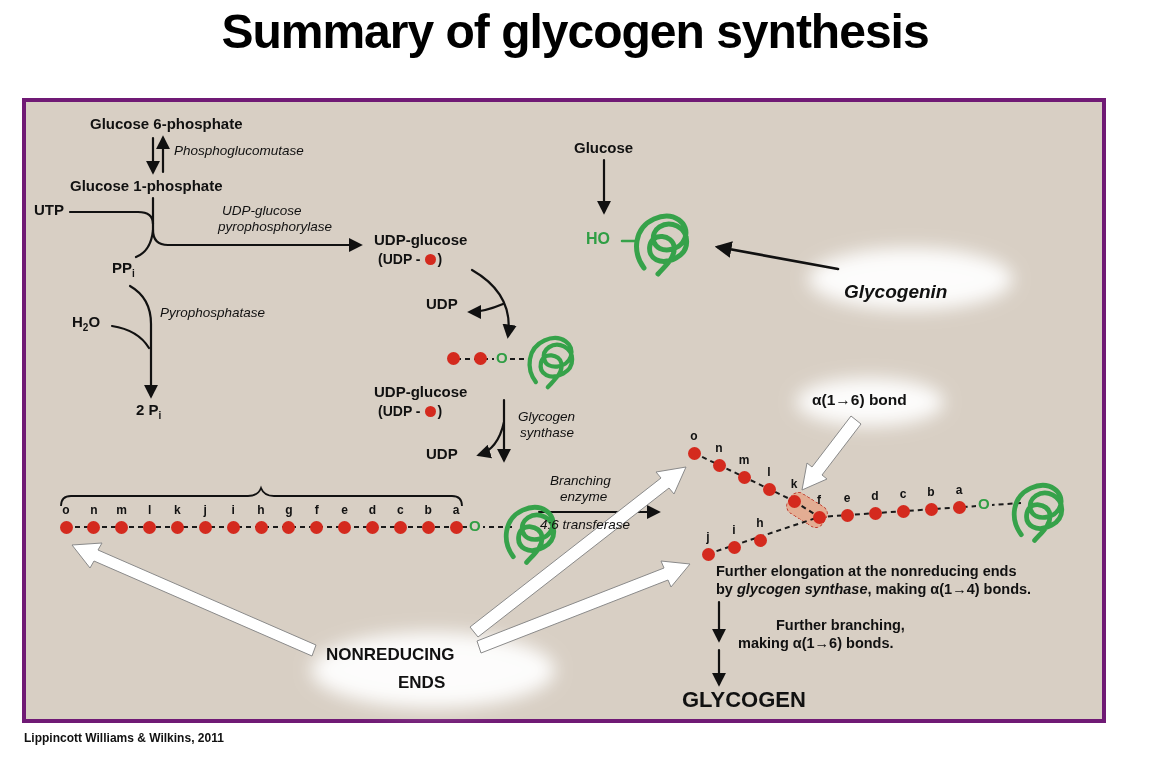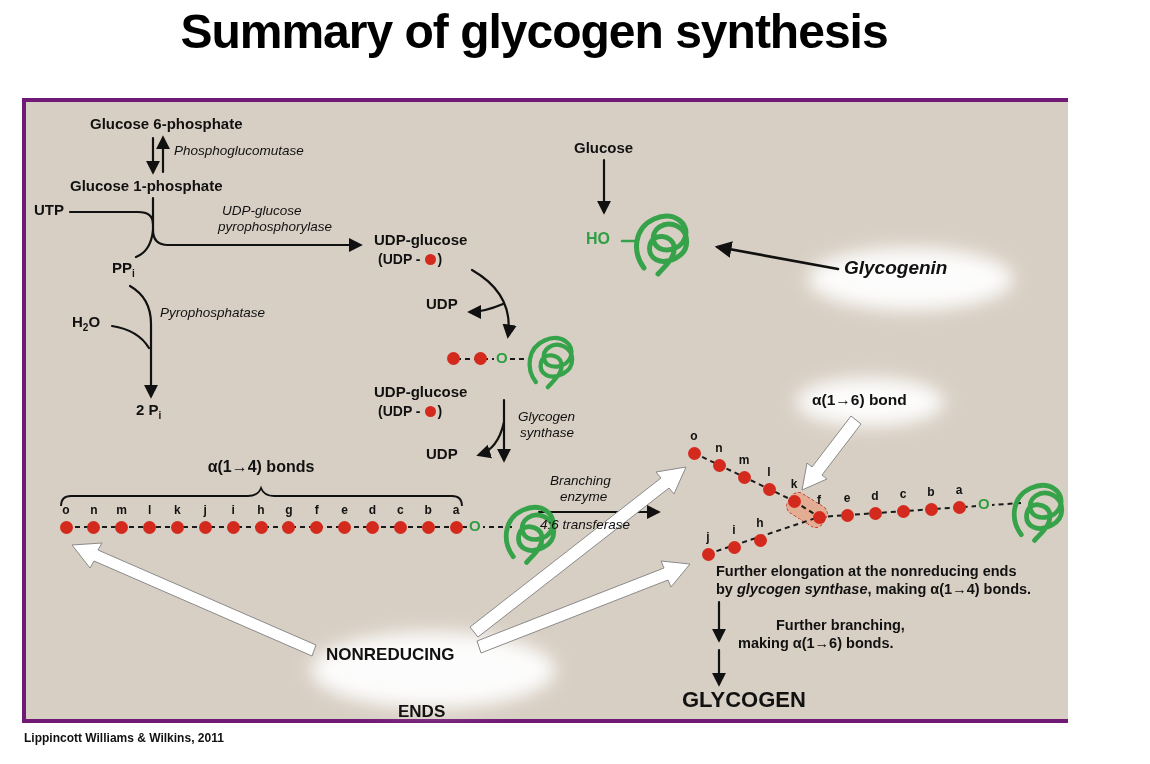--- a/index.html
+++ b/index.html
@@ -1,16 +1,16 @@
 <!DOCTYPE html>
 <html><head>
 <meta charset="utf-8">
 <style>
   html,body{margin:0;padding:0;background:#fff;}
-  #page{position:relative;width:1068px;height:764px;background:#fff;overflow:hidden;
+  #page{position:relative;width:1150px;height:764px;background:#fff;overflow:hidden;
         font-family:"Liberation Sans",sans-serif;color:#111;}
   #title{position:absolute;top:4px;left:0;width:100%;text-align:center;
          font-size:48px;font-weight:900;letter-spacing:-1px;color:#000;}
   #diagram{position:absolute;left:22px;top:98px;width:1084px;height:625px;
            background:#d8cfc4;border:4px solid #701a75;box-sizing:border-box;}
   #dsvg{position:absolute;left:0;top:0;}
   .lbl{position:absolute;font-weight:bold;font-size:15px;color:#111;white-space:nowrap;line-height:1.1;}
   .enz{position:absolute;font-style:italic;font-weight:normal;font-size:13.5px;color:#111;white-space:nowrap;line-height:1.1;}
   .green{color:#2f9e44;}
   .obg{background:#d8cfc4;padding:0 2px;}
@@ -125,47 +125,46 @@
     <div class="lbl" style="left:348px;top:130px;">UDP-glucose</div>
     <div class="lbl sm" style="left:352px;top:150px;"><span>(UDP - </span><span class="inline-dot"></span><span>)</span></div>
 
     <div class="lbl" style="left:86px;top:158px;"><span>PP</span><sub>i</sub></div>
     <div class="enz" style="left:134px;top:204px;">Pyrophosphatase</div>
     <div class="lbl" style="left:46px;top:212px;"><span>H</span><sub>2</sub><span>O</span></div>
     <div class="lbl" style="left:110px;top:300px;"><span>2 P</span><sub>i</sub></div>
 
     <div class="lbl" style="left:548px;top:38px;">Glucose</div>
     <div class="lbl green" style="left:560px;top:128px;font-size:16px;text-align:center;">HO</div>
-    <div class="lbl" style="left:818px;top:156px;font-style:italic;font-size:19px;">Glycogenin</div>
+    <div class="lbl" style="left:818px;top:180px;font-style:italic;font-size:19px;">Glycogenin</div>
 
     <div class="lbl" style="left:400px;top:194px;">UDP</div>
 
     <div class="lbl" style="left:348px;top:282px;">UDP-glucose</div>
     <div class="lbl sm" style="left:352px;top:302px;"><span>(UDP - </span><span class="inline-dot"></span><span>)</span></div>
     <div class="enz" style="left:492px;top:308px;">Glycogen</div>
     <div class="enz" style="left:494px;top:324px;">synthase</div>
     <div class="lbl" style="left:400px;top:344px;">UDP</div>
 
     <div class="dot" style="left:421px;top:250px;"></div>
     <div class="dot" style="left:448px;top:250px;"></div>
     <div class="lbl green obg" style="left:468px;top:248px;">O</div>
 
-    <div class="lbl" style="left:135px;top:356px;width:200px;text-align:center;font-size:16px;">α(1→4) bonds</div>
 
     <div class="enz" style="left:524px;top:372px;">Branching</div>
     <div class="enz" style="left:534px;top:388px;">enzyme</div>
     <div class="enz" style="left:514px;top:416px;">4:6 transferase</div>
 
     <div class="lbl green obg" style="left:441px;top:416px;">O</div>
     <div class="lbl green obg" style="left:950px;top:394px;">O</div>
 
     <div class="lbl" style="left:786px;top:289px;font-size:15.5px;">α(1→6) bond</div>
 
     <div class="lbl" style="left:300px;top:544px;font-size:17px;">NONREDUCING</div>
-    <div class="lbl" style="left:372px;top:572px;font-size:17px;margin-top:29px;">ENDS</div>
+    <div class="lbl" style="left:372px;top:572px;font-size:17px;">ENDS</div>
 
     <div class="lbl b14" style="left:690px;top:462px;">Further elongation at the nonreducing ends</div>
     <div class="lbl b14" style="left:690px;top:480px;"><span>by </span><em>glycogen synthase</em><span>, making α(1→4) bonds.</span></div>
 
     <div class="lbl b14" style="left:712px;top:516px;margin-left:38px;">Further branching,</div>
     <div class="lbl b14" style="left:712px;top:534px;">making α(1→6) bonds.</div>
 
     <div class="lbl" style="left:656px;top:586px;font-size:22px;">GLYCOGEN</div>
 
   <div class="dot" style="left: 33.5px; top: 418.5px;"></div>

